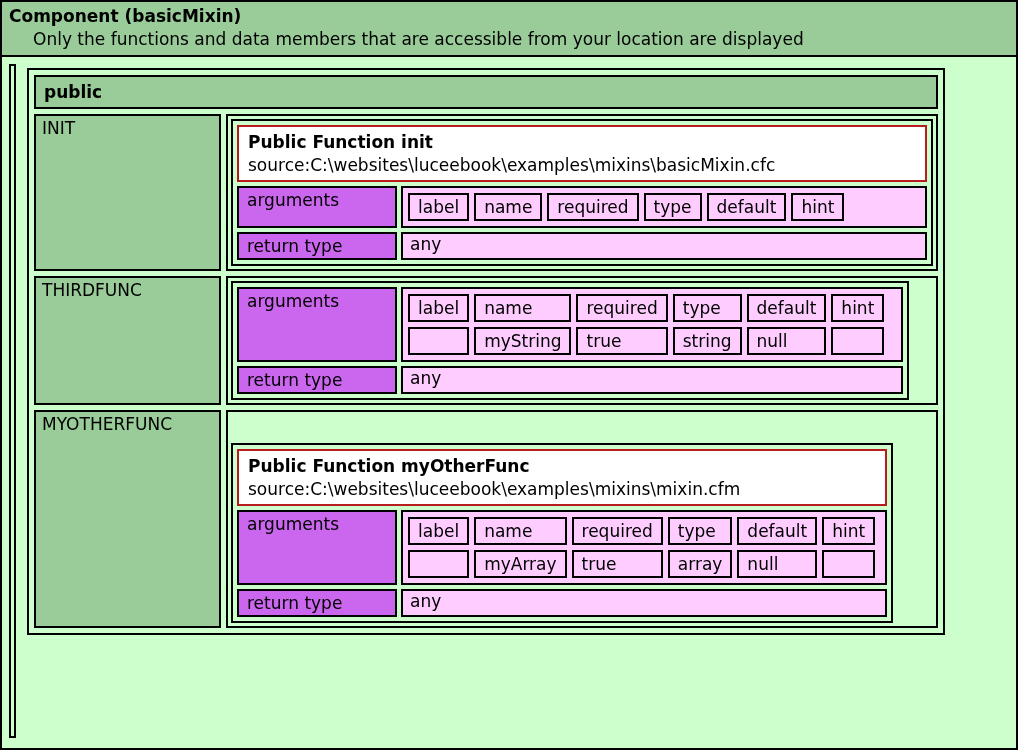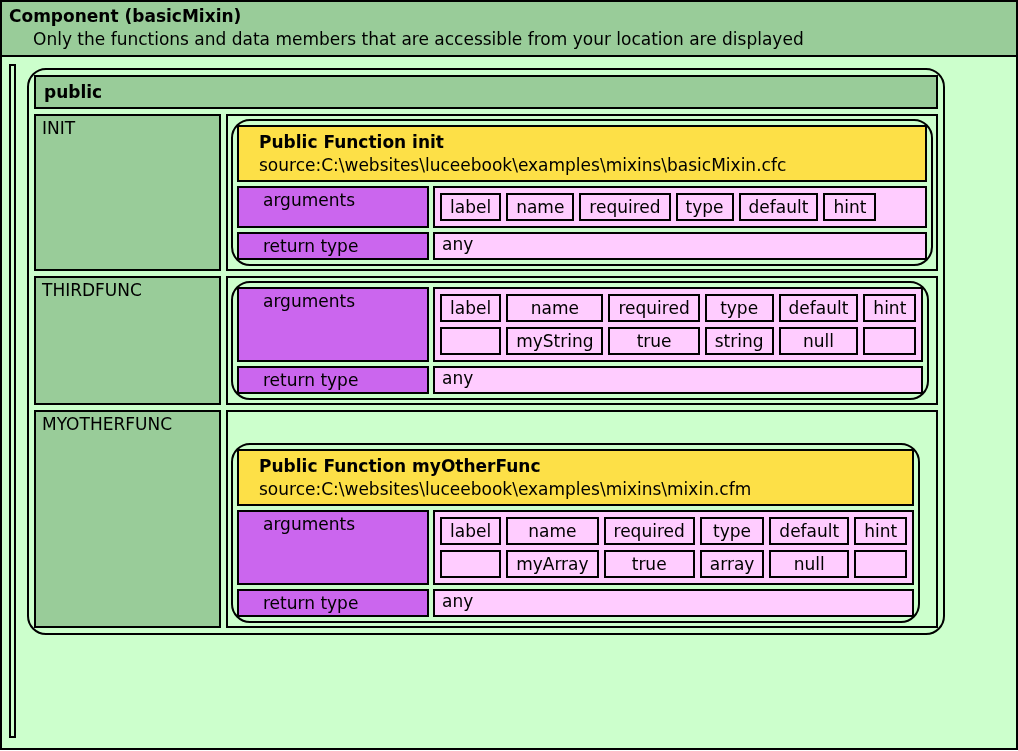--- a/index.html
+++ b/index.html
@@ -34,21 +34,21 @@
   }
   .left-spacer {
     flex: none;
     width: 3px;
     align-self: stretch;
     border: 2px solid #000;
     background: #CCFFCC;
     margin: 3px 0 5px 1px;
   }
 
-  table { border-collapse: separate; border-radius: 19px; }
+  table { border-collapse: separate; }
   .public-table {
     margin: 7px 0 0 11px;
     width: 918px;
     box-sizing: border-box;
     border: 2px solid #000;
     border-spacing: 5px;
     background: #CCFFCC;
   }
   td.public-hdr {
     border: 2px solid #000;
@@ -71,43 +71,43 @@
   }
   .fn-table {
     border: 2px solid #000;
     border-spacing: 4px;
     background: #CCFFCC;
   }
   .fn-w1 { min-width: 702px; }
   .fn-w2 { min-width: 678px; }
   .fn-w3 { min-width: 662px; margin-top: 28px; }
   td.fn-hdr {
-    border: 2px solid #000000;
-    background: #fde047;
-    padding: 4px 20px;
+    border: 2px solid #b91c1c;
+    background: #ffffff;
+    padding: 4px 9px;
     white-space: nowrap;
   }
   .fn-title { font-weight: bold; line-height: 1.35; }
   .fn-source { line-height: 1.3; }
   td.fn-label {
     border: 2px solid #000;
     background: #CB66EE;
     vertical-align: top;
     width: 140px;
-    padding: 2px 24px;
+    padding: 2px 8px;
     white-space: nowrap;
   }
   td.fn-val {
     border: 2px solid #000;
     background: #FFCCFF;
     vertical-align: top;
     padding: 0 7px;
   }
   td.fn-val.args-cell { padding: 0; }
-  .args-table { border-spacing: 5px; text-align: center; }
+  .args-table { border-spacing: 5px; }
   .args-table td {
     border: 2px solid #000;
     background: #FFCCFF;
     padding: 2px 8px;
     min-width: 28px;
     white-space: nowrap;
   }
 </style>
 </head>
 <body>

